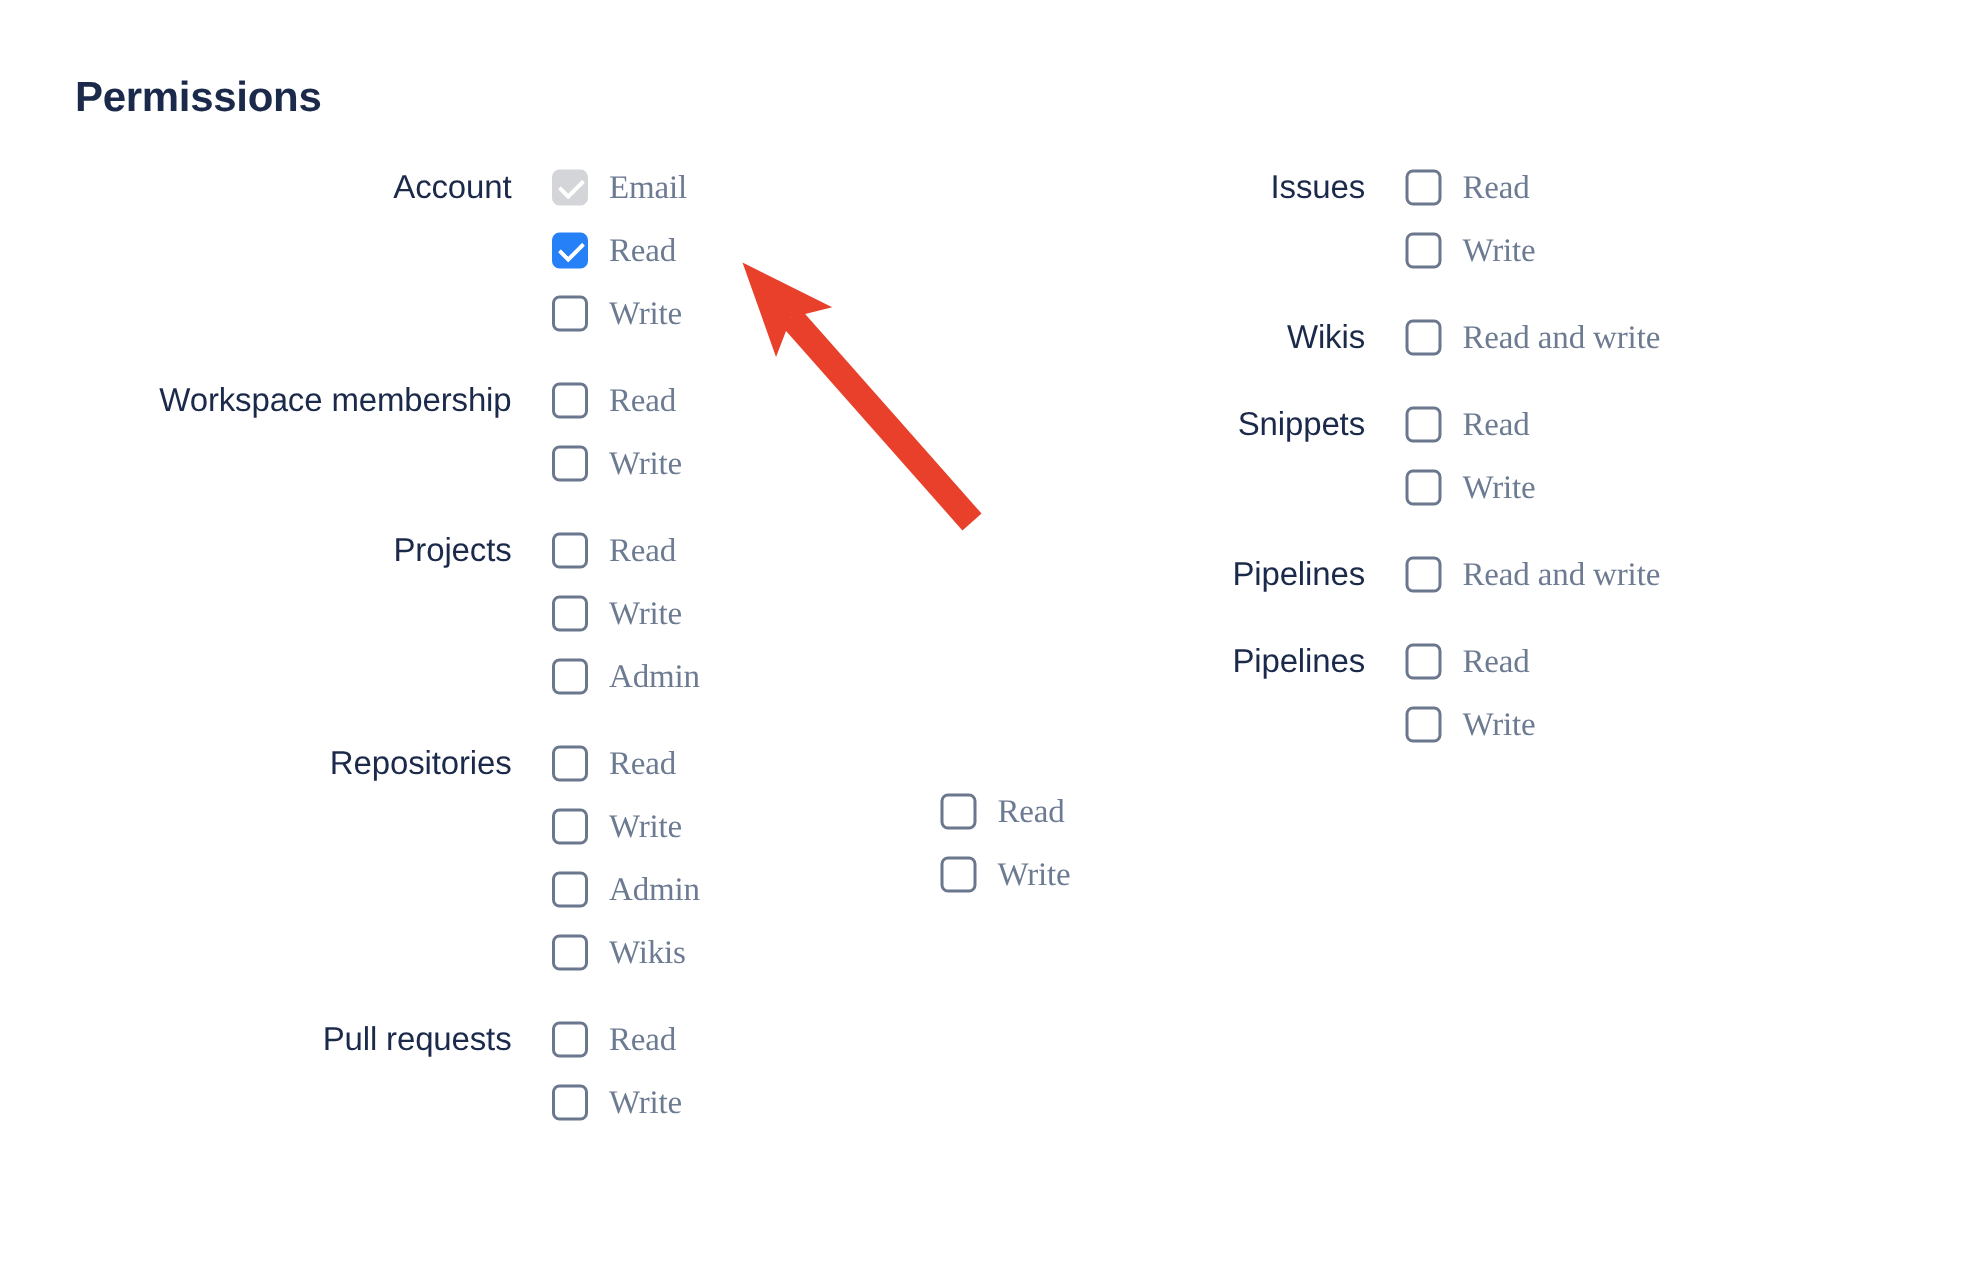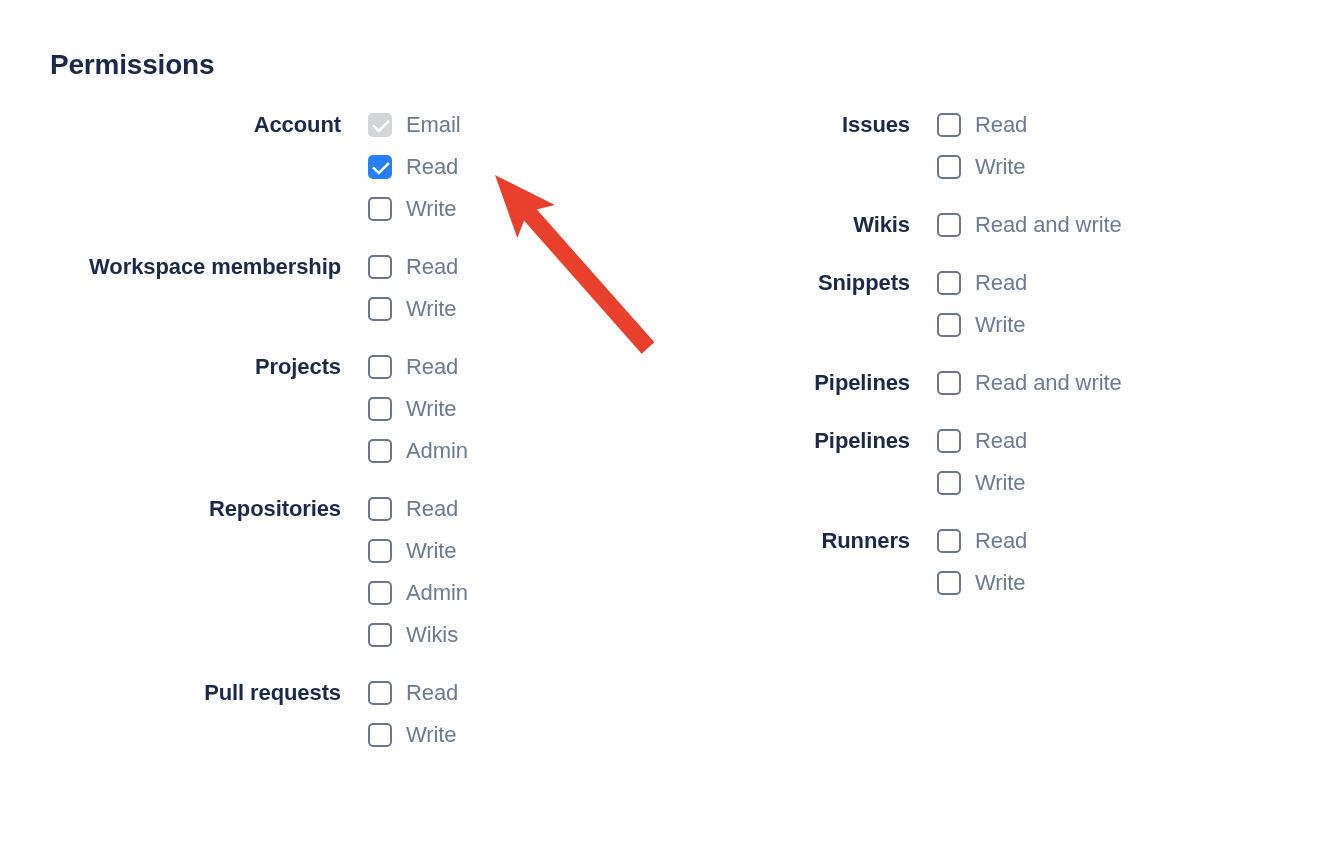--- a/index.html
+++ b/index.html
@@ -45,21 +45,21 @@
 
   
   .perm-group {
     display: flex;
     align-items: flex-start;
     margin-bottom: 16px;
   }
 
   .group-label {
     font-size: 22px;
-    font-weight: bold;
+    font-weight: normal;
     color: #1b2a4a;
     text-align: right;
     line-height: 42px;
     letter-spacing: -0.1px;
     flex: 0 0 auto;
     white-space: normal;
   }
   .col-left  .group-label { width: 341px; padding-right: 0; }
   .col-right .group-label { width: 310px; padding-right: 0; }
 
@@ -68,20 +68,21 @@
   .options {
     flex: 1 1 auto;
     padding-left: 27px;
     padding-top: 0;
   }
 
   .option-row {
     display: flex;
     align-items: center;
     height: 42px;
+    font-family: Liberation Serif, serif;
   }
 
   
   .cb {
     width: 24px;
     height: 24px;
     box-sizing: border-box;
     border-radius: 5px;
     border: 2px solid #6b778c;
     background: #ffffff;
@@ -295,21 +296,20 @@
             <span class="cb" role="checkbox" aria-checked="false"></span>
             <span class="option-label">Read</span>
           </div>
           <div class="option-row">
             <span class="cb" role="checkbox" aria-checked="false"></span>
             <span class="option-label">Write</span>
           </div>
         </div>
       </div>
       <div class="perm-group">
-        <div class="group-label">Runners</div>
         <div class="options">
           <div class="option-row">
             <span class="cb" role="checkbox" aria-checked="false"></span>
             <span class="option-label">Read</span>
           </div>
           <div class="option-row">
             <span class="cb" role="checkbox" aria-checked="false"></span>
             <span class="option-label">Write</span>
           </div>
         </div>

